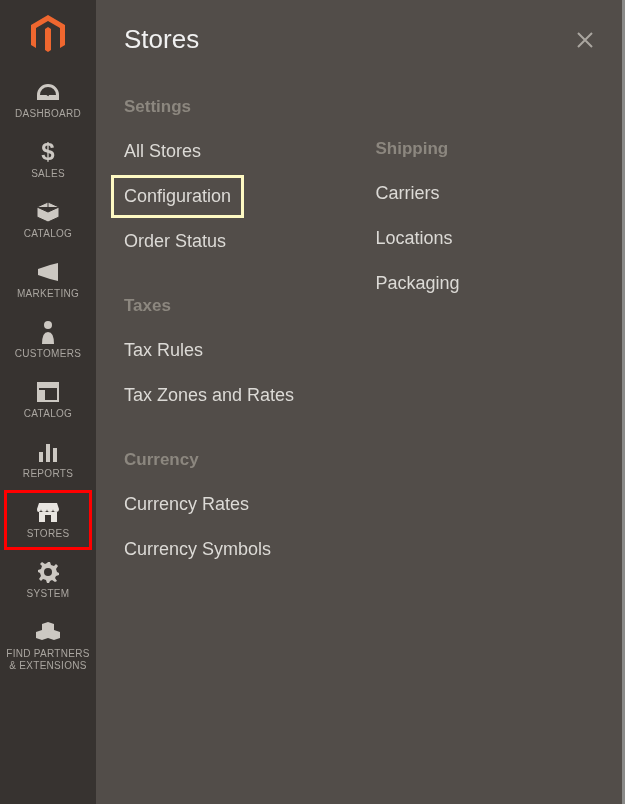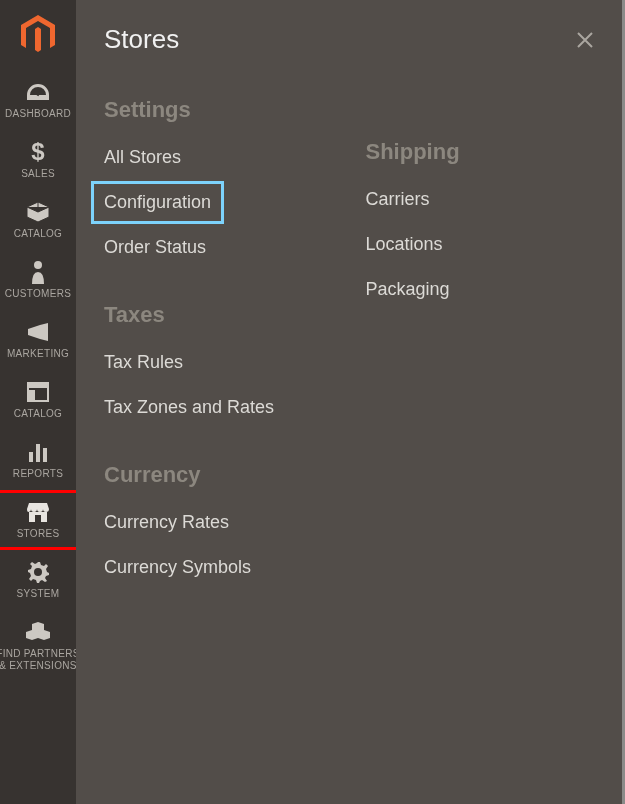--- a/index.html
+++ b/index.html
@@ -5,21 +5,21 @@
     * { margin: 0; padding: 0; box-sizing: border-box; }
     body {
       width: 625px;
       height: 804px;
       background: #524d49;
       font-family: -apple-system, BlinkMacSystemFont, "Segoe UI", Helvetica, Arial, sans-serif;
       display: flex;
       overflow: hidden;
     }
     .sidebar {
-      width: 76px;
+      width: 96px;
       background: #373330;
       display: flex;
       flex-direction: column;
       align-items: center;
       flex-shrink: 0;
     }
     .logo {
       width: 88px;
       height: 70px;
       display: flex;
@@ -85,34 +85,34 @@
       display: flex;
       gap: 30px;
     }
     .col {
       flex: 1;
     }
     .section {
       margin-bottom: 44px;
     }
     .section-heading {
-      font-size: 22px;
+      font-size: 17px;
       color: #8c877f;
       font-weight: 600;
       margin-bottom: 24px;
     }
     .menu-link {
       display: block;
       font-size: 18px;
       color: #dcdad6;
       margin-bottom: 24px;
       cursor: pointer;
     }
     .menu-link.highlighted {
-      border: 3px solid #7dd3fc;
+      border: 3px solid #fef9c3;
       padding: 8px 10px;
       margin-left: -13px;
       margin-top: -11px;
       margin-bottom: 13px;
       display: inline-block;
       min-width: 120px;
     }
     .right-edge {
       position: absolute;
       top: 0;
@@ -155,35 +155,35 @@
     <span class="nav-item-icon">
       <svg width="24" height="22" viewBox="0 0 24 22">
           <path d="M12 1 L23 6 L23 16 L12 21 L1 16 L1 6 Z M12 1 L12 11 M1 6 L12 11 L23 6" fill="#ccc8c2" stroke="#373330" stroke-width="1"></path>
         </svg>
     </span>
     <span class="nav-item-label">CATALOG</span>
   </div>
 
   <div class="nav-item">
     <span class="nav-item-icon">
+      <svg width="24" height="20" viewBox="0 0 24 20">
+          <path d="M2 7 L14 3 L14 17 L2 13 Z M14 3 L22 1 L22 19 L14 17 Z" fill="#ccc8c2"></path>
+        </svg>
+    </span>
+    <span class="nav-item-label">MARKETING</span>
+  </div>
+
+  <div class="nav-item">
+    <span class="nav-item-icon">
       <svg width="16" height="24" viewBox="0 0 16 24">
           <circle cx="8" cy="5" r="4" fill="#ccc8c2"></circle>
           <path d="M2 24 Q2 12 8 12 Q14 12 14 24 Z" fill="#ccc8c2"></path>
         </svg>
     </span>
     <span class="nav-item-label">CUSTOMERS</span>
-  </div>
-
-  <div class="nav-item">
-    <span class="nav-item-icon">
-      <svg width="24" height="20" viewBox="0 0 24 20">
-          <path d="M2 7 L14 3 L14 17 L2 13 Z M14 3 L22 1 L22 19 L14 17 Z" fill="#ccc8c2"></path>
-        </svg>
-    </span>
-    <span class="nav-item-label">MARKETING</span>
   </div>
 
   <div class="nav-item">
     <span class="nav-item-icon">
       <svg width="22" height="20" viewBox="0 0 22 20">
           <rect x="1" y="1" width="20" height="18" fill="none" stroke="#ccc8c2" stroke-width="2"></rect>
           <rect x="1" y="1" width="20" height="5" fill="#ccc8c2"></rect>
           <rect x="1" y="8" width="7" height="11" fill="#ccc8c2"></rect>
         </svg>
     </span>

